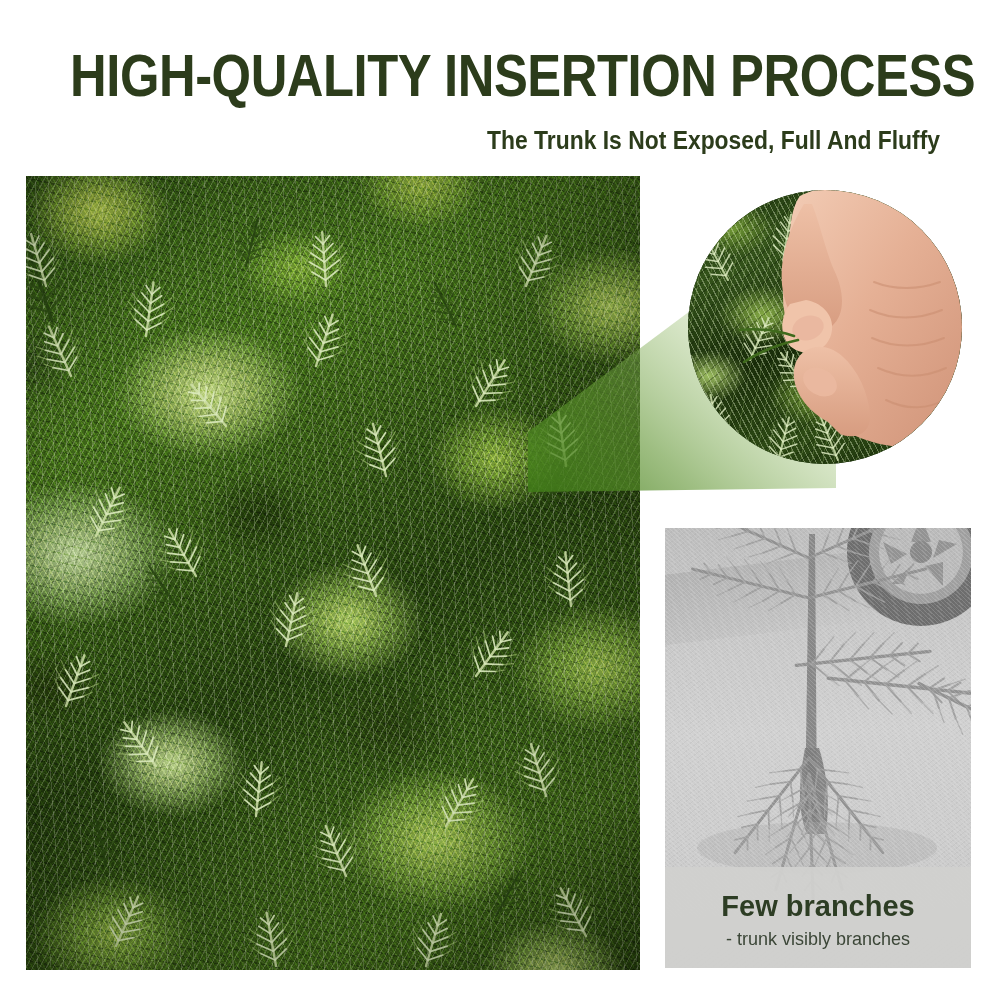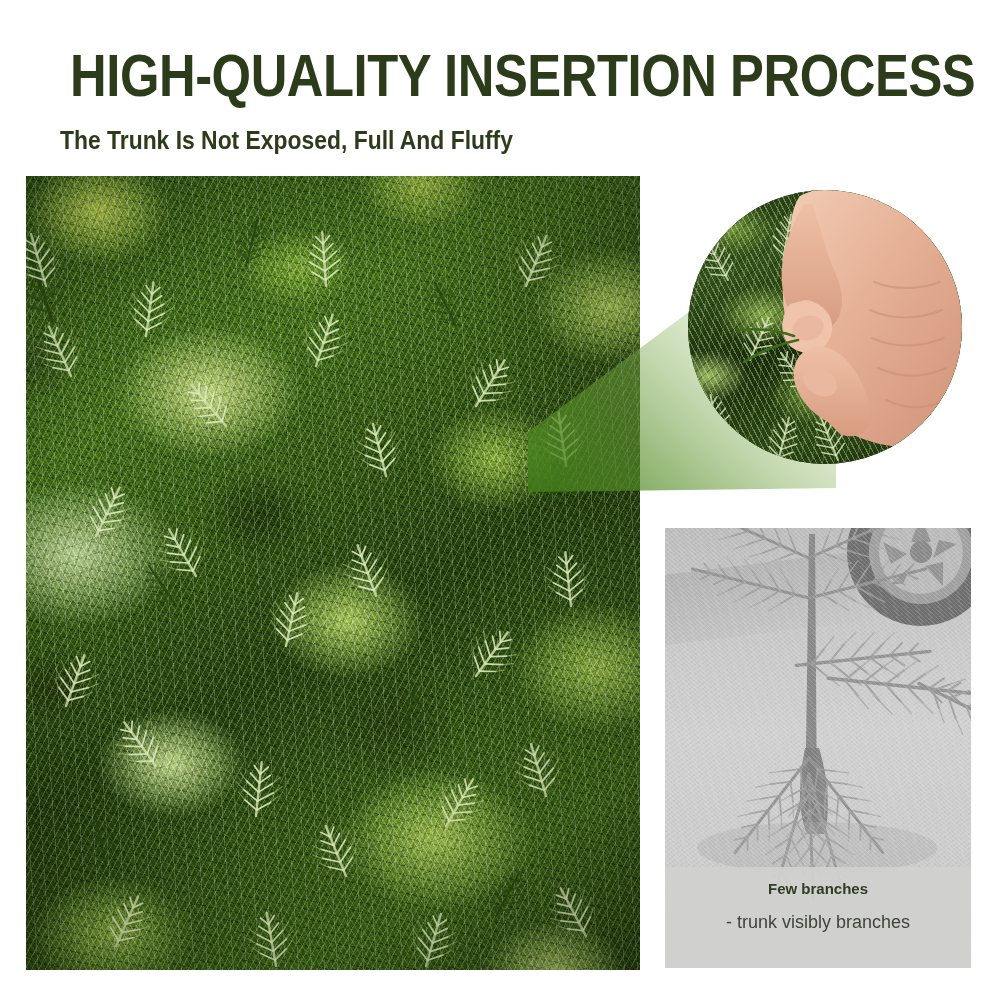--- a/index.html
+++ b/index.html
@@ -5,21 +5,21 @@
   * { margin:0; padding:0; box-sizing:border-box; }
   html,body { width:1000px; height:1000px; }
   body {
     background:#ffffff;
     font-family:"Liberation Sans", sans-serif;
     position:relative;
     overflow:hidden;
   }
 
   
-  #headline-block { position:absolute; left:0; top:0; width:1000px; text-align:left; }
+  #headline-block { position:absolute; left:0; top:0; width:1000px; text-align:right; }
   #page-title {
     font-family:"Liberation Sans Narrow","Liberation Sans",sans-serif;
     font-weight:700;
     font-size:59px;
     line-height:59px;
     letter-spacing:-0.5px;
     color:#2c3c1b;
     transform:scaleX(0.86);
     transform-origin:center;
     margin-top:47px;
@@ -155,22 +155,22 @@
   }
   #wheel-graphic { position:absolute; right:-14px; top:-16px; width:150px; height:130px; }
   #sparse-tree-graphic { position:absolute; left:-16px; top:-10px; width:330px; height:420px; }
 
   #caption-band {
     position:absolute; left:0; bottom:0; width:306px; height:101px;
     background:rgba(208,208,206,.94);
     text-align:center;
   }
   #caption-title {
-    font-weight:700; font-size:15px; line-height:22px;
-    color:#2d3d24; margin-top:11px; white-space:nowrap;
+    font-weight:700; font-size:29px; line-height:22px;
+    color:#2d3d24; margin-top:28px; white-space:nowrap;
   }
   #caption-sub {
     font-weight:400; font-size:18px; line-height:18px;
     color:#3b4637; margin-top:13px; white-space:nowrap;
   }
 </style>
 </head>
 <body>
 
 <div id="headline-block">

